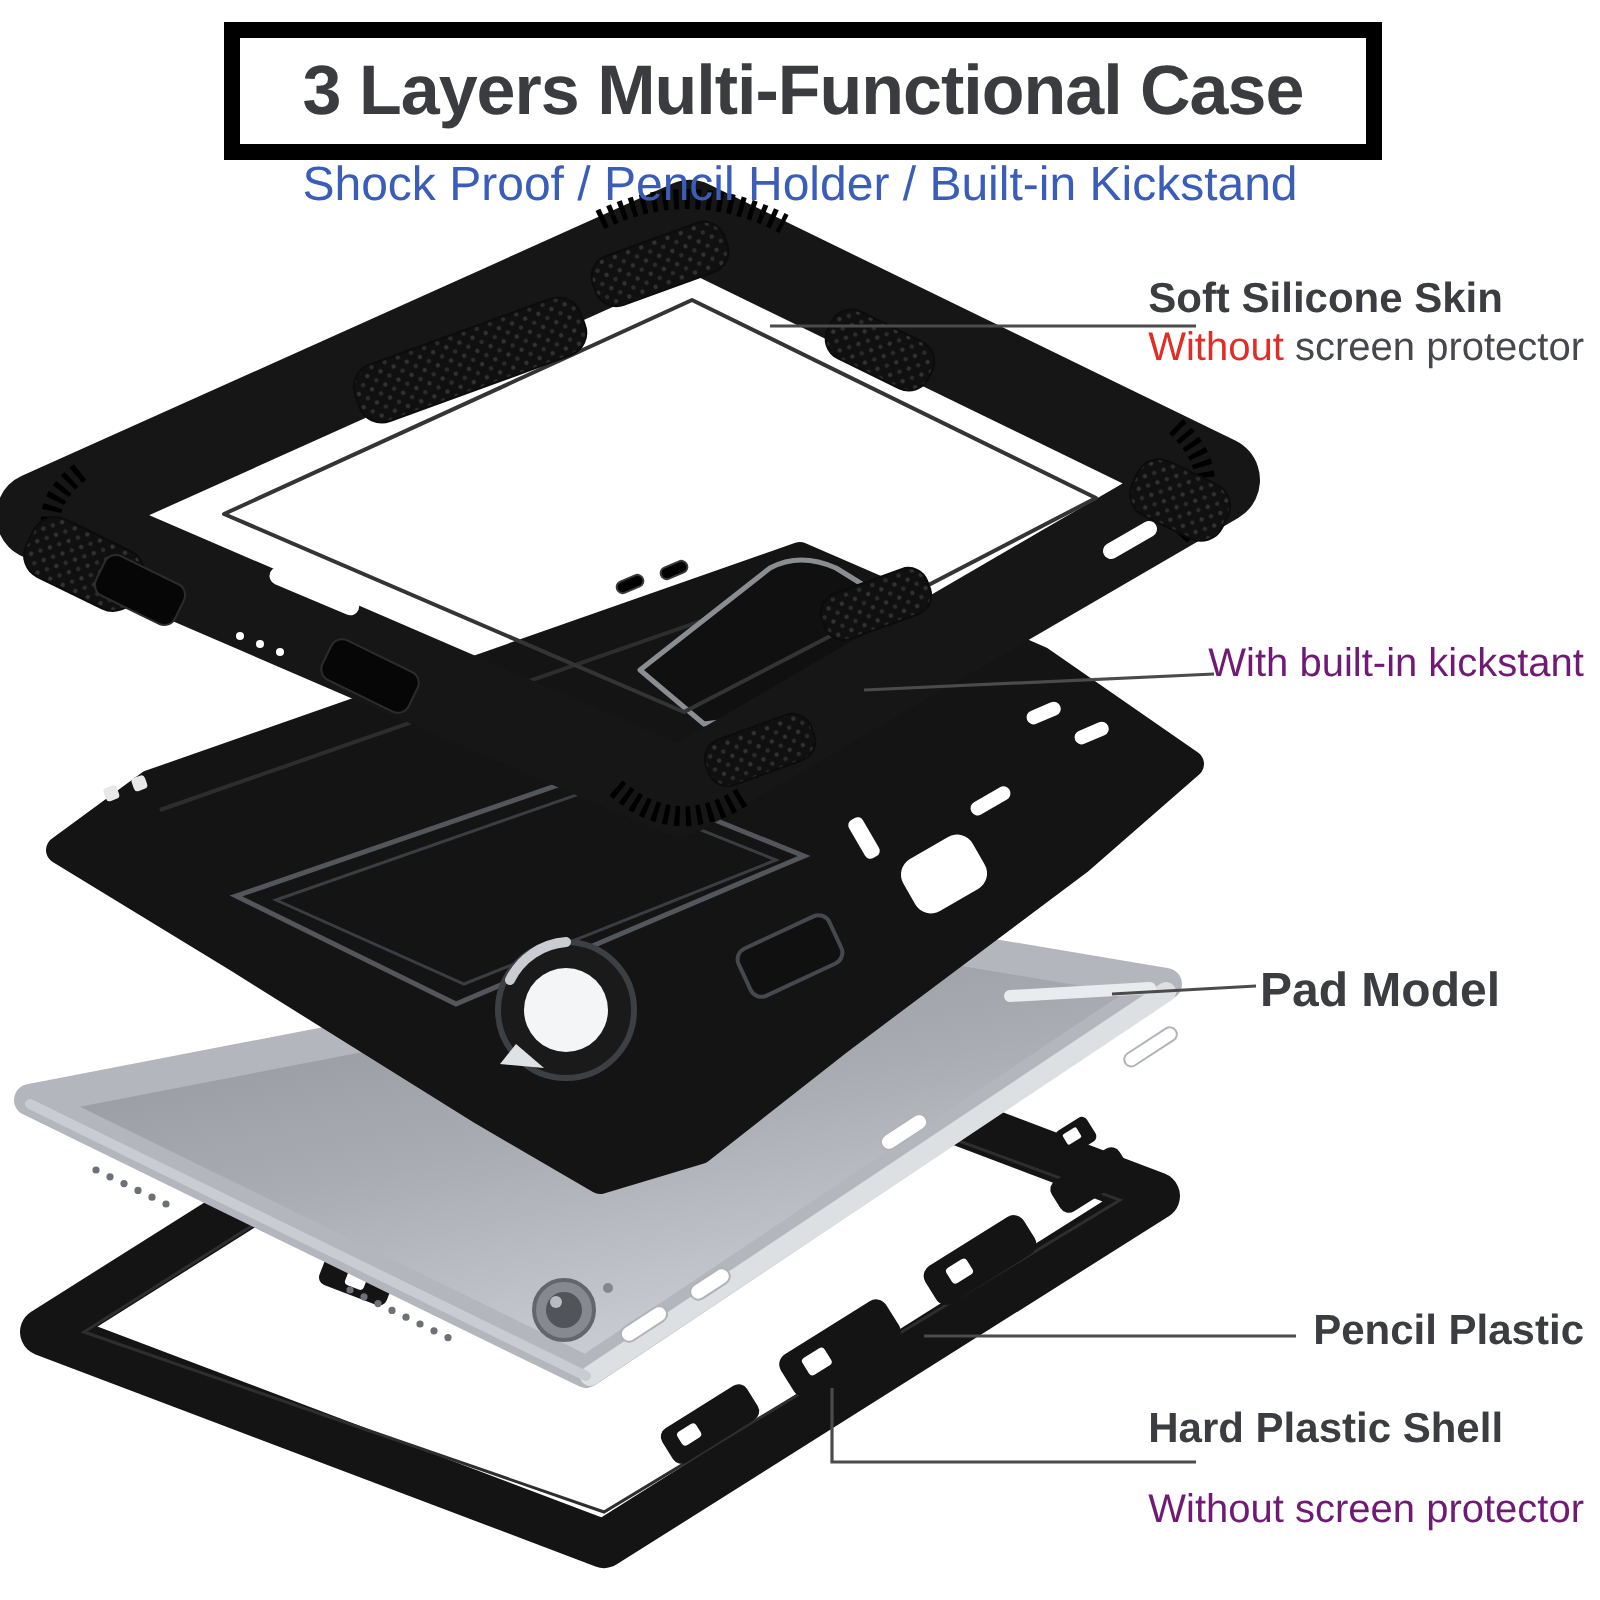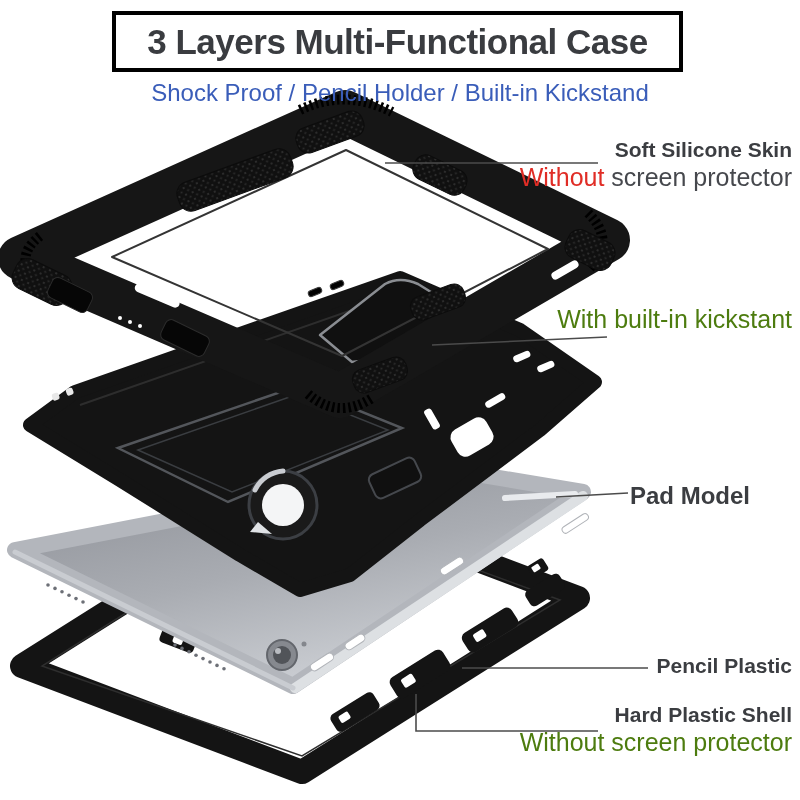--- a/index.html
+++ b/index.html
@@ -1,28 +1,28 @@
 <!DOCTYPE html>
 <html><head>
 <meta charset="utf-8">
 <style>
   html,body{margin:0;padding:0;background:#fff;}
   .canvas{position:relative;width:800px;height:800px;background:#ffffff;overflow:hidden;
           font-family:"Liberation Sans",sans-serif;}
   .art{position:absolute;left:0;top:0;}
   .title-box{position:absolute;left:112px;top:11px;width:563px;height:53px;
-             border:4px solid #000000;background:#fff;display:flex;align-items:center;justify-content:center;}
+             border:8px solid #000000;background:#fff;display:flex;align-items:center;justify-content:center;}
   .title-box span{font-size:35px;font-weight:bold;color:#3a3c40;letter-spacing:-0.5px;white-space:nowrap;}
   .subtitle{position:absolute;left:0;top:79px;width:800px;text-align:center;
             font-size:24px;color:#3a5db9;letter-spacing:0px;white-space:nowrap;}
-  .co{position:absolute;text-align:right;white-space:nowrap;}
+  .co{position:absolute;white-space:nowrap;}
   .co .t{font-size:21px;font-weight:bold;color:#3b3d41;line-height:1.2;display:block;}
-  .co .s{font-size:25px;color:#46484d;line-height:1.25;display:block;}
+  .co .s{font-size:20px;color:#46484d;line-height:1.25;display:block;}
   .co .s .red{color:#e02d26;}
-  .co .s.blue{color:#4d7c0f;}
+  .co .s.blue{color:#701a75;margin-top:16px;}
   .co-left{text-align:left;}
 </style>
 </head>
 <body>
 
 <div class="canvas">
 
   <svg class="art" width="800" height="800" viewBox="0 0 800 800">
     <defs>
       <pattern id="knurl" width="7" height="7" patternUnits="userSpaceOnUse">

